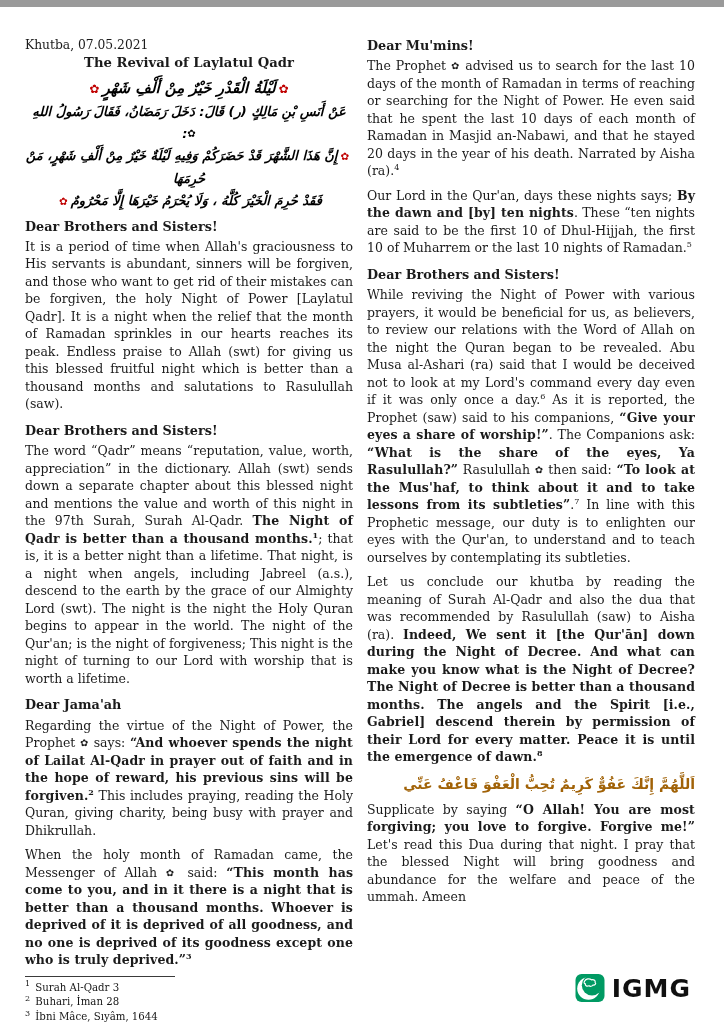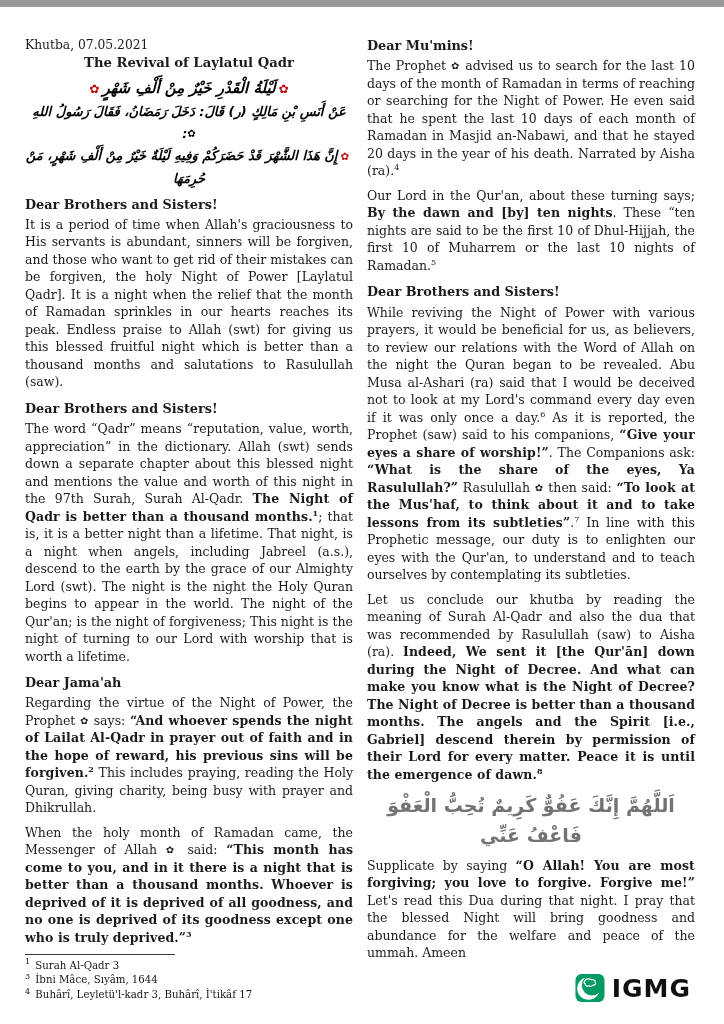--- a/index.html
+++ b/index.html
@@ -16,21 +16,21 @@
   .aline{font-size:13px;line-height:1.7;font-style:italic;}
   .aline.l1{font-size:15px;}
   .orn{color:#c00000;font-family:"DejaVu Sans",sans-serif;font-size:0.8em;margin:0 3px;}
   .saw{font-family:"DejaVu Sans",sans-serif;font-size:0.78em;vertical-align:1px;}
   .heading{font-weight:bold;font-size:12.8px;margin:9px 0 3px;line-height:1.35;}
   .blocks .heading:first-child{margin-top:0;}
   .para{margin:0 0 7px;font-size:12.5px;line-height:1.4;text-align:justify;}
   .para b{letter-spacing:0.1px;}
   sup{font-size:8px;line-height:0;vertical-align:super;}
   sup.b{font-weight:bold;}
-  .arabic-dua{text-align:center;font-family:"DejaVu Sans",sans-serif;font-weight:bold;font-size:19px;color:#737373;margin:1px 0 6px;line-height:1.6;}
+  .arabic-dua{text-align:right;font-family:"DejaVu Sans",sans-serif;font-weight:bold;font-size:14px;color:#a16207;margin:1px 0 6px;line-height:1.6;}
   .footnotes{font-size:10.2px;line-height:1.45;color:#151515;}
   .footnotes.pin{margin-top:auto;}
   .fn-rule{width:150px;border-top:1.7px solid #3a3a3a;margin:0 0 4px 0;}
   .fn sup{margin-right:2px;}
   .logo{display:flex;justify-content:flex-end;align-items:center;gap:7px;margin-top:auto;padding-right:4px;}
   .logo-emblem{display:inline-flex;}
   .logo-text{font-family:"DejaVu Sans",sans-serif;font-weight:800;font-size:25px;letter-spacing:1px;color:#101010;line-height:1;}
 </style>
 </head>
 <body>
@@ -38,47 +38,49 @@
 <div class="page">
 
   <div class="col">
     <div class="kicker">Khutba, 07.05.2021</div>
     <div class="title">The Revival of Laylatul Qadr</div>
 
     <div class="arabic-header">
         <div class="aline l1" dir="rtl"><span class="orn">✿</span><span>لَيْلَةُ الْقَدْرِ خَيْرٌ مِنْ أَلْفِ شَهْرٍ</span><span class="orn">✿</span></div>
         <div class="aline" dir="rtl"><span>عَنْ أَنَسِ بْنِ مَالِكٍ (ر) قَالَ: دَخَلَ رَمَضَانُ، فَقَالَ رَسُولُ اللهِ </span><span class="saw">✿</span><span>:</span></div>
         <div class="aline" dir="rtl"><span class="orn">✿</span><span>إِنَّ هَذَا الشَّهْرَ قَدْ حَضَرَكُمْ وَفِيهِ لَيْلَةٌ خَيْرٌ مِنْ أَلْفِ شَهْرٍ، مَنْ حُرِمَهَا</span></div>
+        <div class="aline" dir="rtl"><span>فَقَدْ حُرِمَ الْخَيْرَ كُلَّهُ ، وَلَا يُحْرَمُ خَيْرَهَا إِلَّا مَحْرُومٌ</span><span class="orn">✿</span></div>
       </div>
 
     <div class="blocks">
         <div class="heading">Dear Brothers and Sisters!</div>
         <p class="para"><span>It is a period of time when Allah's graciousness to His servants is abundant, sinners will be forgiven, and those who want to get rid of their mistakes can be forgiven, the holy Night of Power [Laylatul Qadr]. It is a night when the relief that the month of Ramadan sprinkles in our hearts reaches its peak. Endless praise to Allah (swt) for giving us this blessed fruitful night which is better than a thousand months and salutations to Rasulullah (saw).</span></p>
         <div class="heading">Dear Brothers and Sisters!</div>
         <p class="para"><span>The word “Qadr” means “reputation, value, worth, appreciation” in the dictionary. Allah (swt) sends down a separate chapter about this blessed night and mentions the value and worth of this night in the 97th Surah, Surah Al-Qadr. </span><b>The Night of Qadr is better than a thousand months.</b><sup class="b">1</sup><span>; that is, it is a better night than a lifetime. That night, is a night when angels, including Jabreel (a.s.), descend to the earth by the grace of our Almighty Lord (swt). The night is the night the Holy Quran begins to appear in the world. The night of the Qur'an; is the night of forgiveness; This night is the night of turning to our Lord with worship that is worth a lifetime.</span></p>
         <div class="heading">Dear Jama'ah</div>
         <p class="para"><span>Regarding the virtue of the Night of Power, the Prophet </span><span class="saw">✿</span><span> says: </span><b>“And whoever spends the night of Lailat Al-Qadr in prayer out of faith and in the hope of reward, his previous sins will be forgiven.</b><sup class="b">2</sup><span> This includes praying, reading the Holy Quran, giving charity, being busy with prayer and Dhikrullah.</span></p>
         <p class="para"><span>When the holy month of Ramadan came, the Messenger of Allah </span><span class="saw">✿</span><span> said: </span><b>“This month has come to you, and in it there is a night that is better than a thousand months. Whoever is deprived of it is deprived of all goodness, and no one is deprived of its goodness except one who is truly deprived.”</b><sup class="b">3</sup></p>
       </div>
 
     <div class="footnotes pin">
       <div class="fn-rule"></div>
       <div>
           <div class="fn"><sup>1</sup> Surah Al-Qadr 3</div>
+          <div class="fn"><sup>2</sup> Buhari, İman 28</div>
           <div class="fn"><sup>3</sup> İbni Mâce, Sıyâm, 1644</div>
           <div class="fn"><sup>4</sup> Buhârî, Leyletü'l-kadr 3, Buhârî, İ'tikâf 17</div>
         </div>
     </div>
   </div>
 
   <div class="col">
     <div class="blocks">
         <div class="heading">Dear Mu'mins!</div>
         <p class="para"><span>The Prophet </span><span class="saw">✿</span><span> advised us to search for the last 10 days of the month of Ramadan in terms of reaching or searching for the Night of Power. He even said that he spent the last 10 days of each month of Ramadan in Masjid an-Nabawi, and that he stayed 20 days in the year of his death. Narrated by Aisha (ra).</span><sup>4</sup></p>
-        <p class="para"><span>Our Lord in the Qur'an, about these turning says; </span><b>By the dawn and [by] ten nights</b><span>. These “ten nights are said to be the first 10 of Dhul-Hijjah, the first 10 of Muharrem or the last 10 nights of Ramadan.</span><sup>5</sup></p>
+        <p class="para"><span>Our Lord in the Qur'an, days these nights says; </span><b>By the dawn and [by] ten nights</b><span>. These “ten nights are said to be the first 10 of Dhul-Hijjah, the first 10 of Muharrem or the last 10 nights of Ramadan.</span><sup>5</sup></p>
         <div class="heading">Dear Brothers and Sisters!</div>
         <p class="para"><span>While reviving the Night of Power with various prayers, it would be beneficial for us, as believers, to review our relations with the Word of Allah on the night the Quran began to be revealed. Abu Musa al-Ashari (ra) said that I would be deceived not to look at my Lord's command every day even if it was only once a day.</span><sup>6</sup><span> As it is reported, the Prophet (saw) said to his companions, </span><b>“Give your eyes a share of worship!”</b><span>. The Companions ask: </span><b>“What is the share of the eyes, Ya Rasulullah?”</b><span> Rasulullah </span><span class="saw">✿</span><span> then said: </span><b>“To look at the Mus'haf, to think about it and to take lessons from its subtleties”</b><span>.</span><sup>7</sup><span> In line with this Prophetic message, our duty is to enlighten our eyes with the Qur'an, to understand and to teach ourselves by contemplating its subtleties.</span></p>
         <p class="para"><span>Let us conclude our khutba by reading the meaning of Surah Al-Qadr and also the dua that was recommended by Rasulullah (saw) to Aisha (ra). </span><b>Indeed, We sent it [the Qur'ān] down during the Night of Decree. And what can make you know what is the Night of Decree? The Night of Decree is better than a thousand months. The angels and the Spirit [i.e., Gabriel] descend therein by permission of their Lord for every matter. Peace it is until the emergence of dawn.</b><sup class="b">8</sup></p>
         <div class="arabic-dua" dir="rtl">اَللَّهُمَّ إِنَّكَ عَفُوٌّ كَرِيمٌ تُحِبُّ الْعَفْوَ فَاعْفُ عَنِّي</div>
         <p class="para"><span>Supplicate by saying </span><b>“O Allah! You are most forgiving; you love to forgive. Forgive me!”</b><span> Let's read this Dua during that night. I pray that the blessed Night will bring goodness and abundance for the welfare and peace of the ummah. Ameen</span></p>
       </div>
 
     <div class="logo">
       <span class="logo-emblem">
         <svg width="30" height="30" viewBox="0 0 30 30" xmlns="http://www.w3.org/2000/svg">

